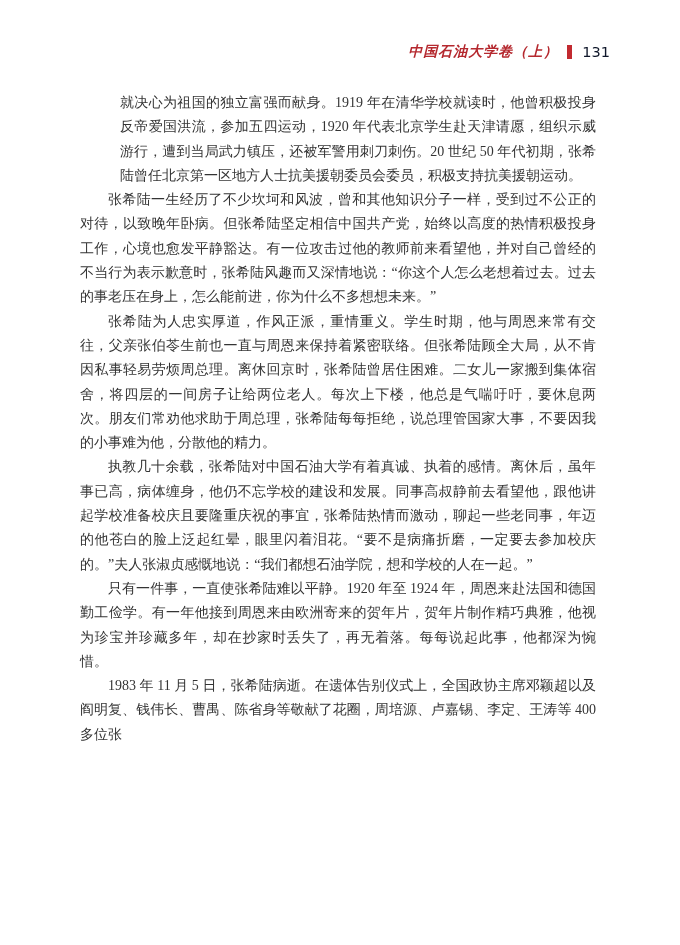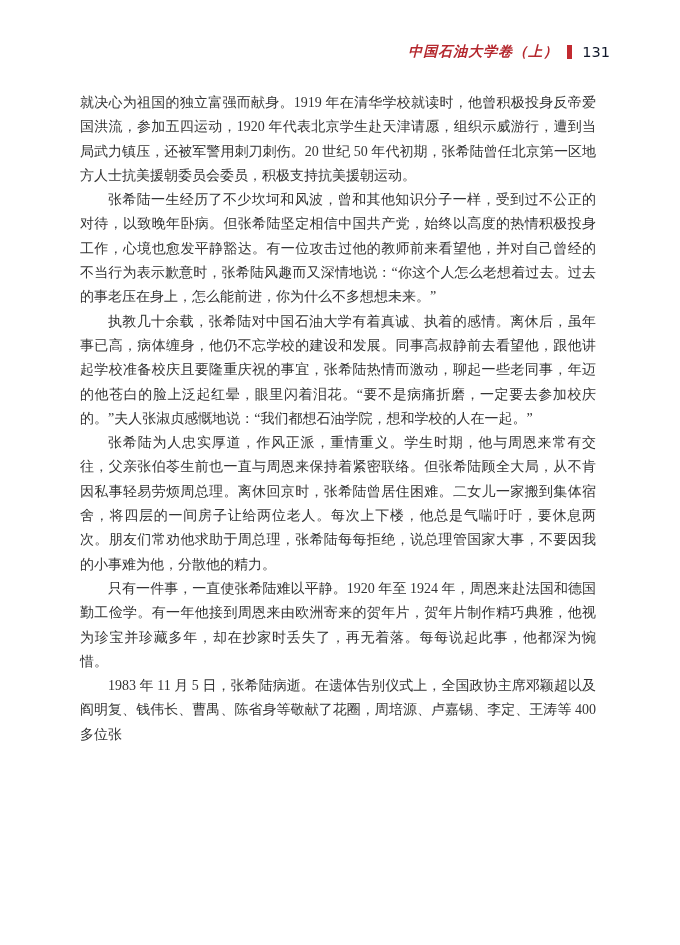--- a/index.html
+++ b/index.html
@@ -52,35 +52,36 @@
     color: #343434;
     text-align: justify;
   }
   .content p {
     margin: 0;
     padding: 0;
     text-indent: 2em;
   }
   .content p.continuation {
     text-indent: 0;
+    margin-left: 40px;
   }
 </style>
 </head>
 <body>
 
 <div class="page">
 
   <div class="header">
     <span class="header-title">中国石油大学卷（上）</span>
     <span class="header-bar"></span>
     <span class="header-page">131</span>
   </div>
 
   <div class="content">
     <p class="continuation">就决心为祖国的独立富强而献身。1919 年在清华学校就读时，他曾积极投身反帝爱国洪流，参加五四运动，1920 年代表北京学生赴天津请愿，组织示威游行，遭到当局武力镇压，还被军警用刺刀刺伤。20 世纪 50 年代初期，张希陆曾任北京第一区地方人士抗美援朝委员会委员，积极支持抗美援朝运动。</p>
     <p>张希陆一生经历了不少坎坷和风波，曾和其他知识分子一样，受到过不公正的对待，以致晚年卧病。但张希陆坚定相信中国共产党，始终以高度的热情积极投身工作，心境也愈发平静豁达。有一位攻击过他的教师前来看望他，并对自己曾经的不当行为表示歉意时，张希陆风趣而又深情地说：“你这个人怎么老想着过去。过去的事老压在身上，怎么能前进，你为什么不多想想未来。”</p>
+    <p>张希陆为人忠实厚道，作风正派，重情重义。学生时期，他与周恩来常有交往，父亲张伯苓生前也一直与周恩来保持着紧密联络。但张希陆顾全大局，从不肯因私事轻易劳烦周总理。离休回京时，张希陆曾居住困难。二女儿一家搬到集体宿舍，将四层的一间房子让给两位老人。每次上下楼，他总是气喘吁吁，要休息两次。朋友们常劝他求助于周总理，张希陆每每拒绝，说总理管国家大事，不要因我的小事难为他，分散他的精力。</p>
     <p>执教几十余载，张希陆对中国石油大学有着真诚、执着的感情。离休后，虽年事已高，病体缠身，他仍不忘学校的建设和发展。同事高叔静前去看望他，跟他讲起学校准备校庆且要隆重庆祝的事宜，张希陆热情而激动，聊起一些老同事，年迈的他苍白的脸上泛起红晕，眼里闪着泪花。“要不是病痛折磨，一定要去参加校庆的。”夫人张淑贞感慨地说：“我们都想石油学院，想和学校的人在一起。”</p>
-    <p>张希陆为人忠实厚道，作风正派，重情重义。学生时期，他与周恩来常有交往，父亲张伯苓生前也一直与周恩来保持着紧密联络。但张希陆顾全大局，从不肯因私事轻易劳烦周总理。离休回京时，张希陆曾居住困难。二女儿一家搬到集体宿舍，将四层的一间房子让给两位老人。每次上下楼，他总是气喘吁吁，要休息两次。朋友们常劝他求助于周总理，张希陆每每拒绝，说总理管国家大事，不要因我的小事难为他，分散他的精力。</p>
     <p>只有一件事，一直使张希陆难以平静。1920 年至 1924 年，周恩来赴法国和德国勤工俭学。有一年他接到周恩来由欧洲寄来的贺年片，贺年片制作精巧典雅，他视为珍宝并珍藏多年，却在抄家时丢失了，再无着落。每每说起此事，他都深为惋惜。</p>
     <p>1983 年 11 月 5 日，张希陆病逝。在遗体告别仪式上，全国政协主席邓颖超以及阎明复、钱伟长、曹禺、陈省身等敬献了花圈，周培源、卢嘉锡、李定、王涛等 400 多位张</p>
   </div>
 
 </div>
 
 </body></html>

